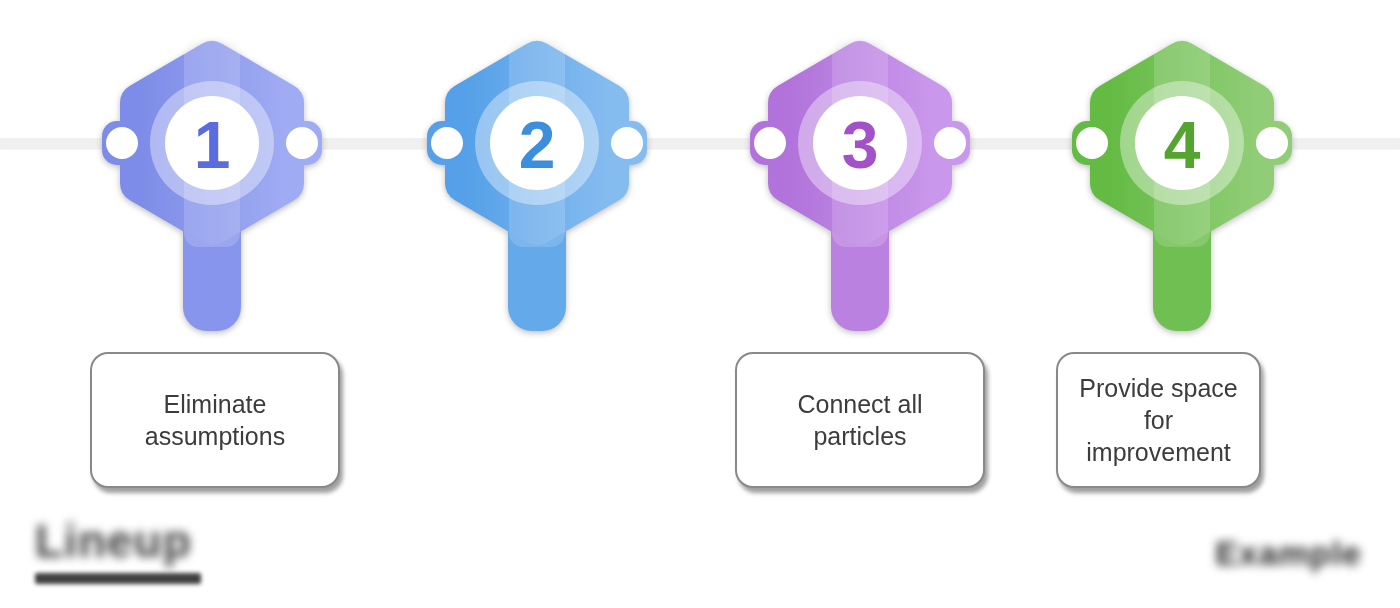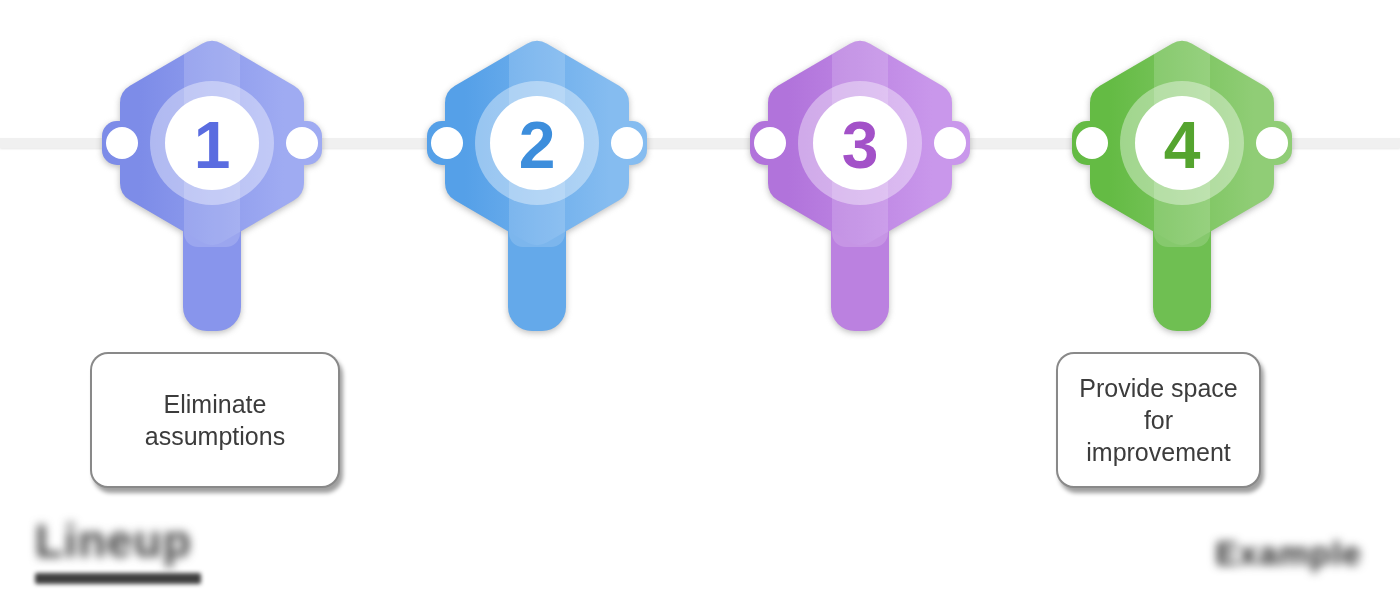--- a/index.html
+++ b/index.html
@@ -116,20 +116,23 @@
     <circle cx="120" cy="108" r="62" fill="rgba(255,255,255,0.38)"></circle>
     <circle cx="30" cy="108" r="16" fill="#ffffff"></circle>
     <circle cx="210" cy="108" r="16" fill="#ffffff"></circle>
     <circle cx="120" cy="108" r="47" fill="#ffffff"></circle>
     <text x="120" y="110" fill="#55a42f">4</text>
   </svg>
 
   <div class="card" style="left:90px">
     <span>Eliminate assumptions</span>
   </div>
+  <div class="card" style="left:735px">
+    <span>Connect all particles</span>
+  </div>
   <div class="card" style="left:1056px;width:205px">
     <span>Provide space for improvement</span>
   </div>
 
   <div class="wm-left">
     <div class="wm-text">Lineup</div>
     <div class="wm-bar"></div>
   </div>
   <div class="wm-right">Example</div>
 

